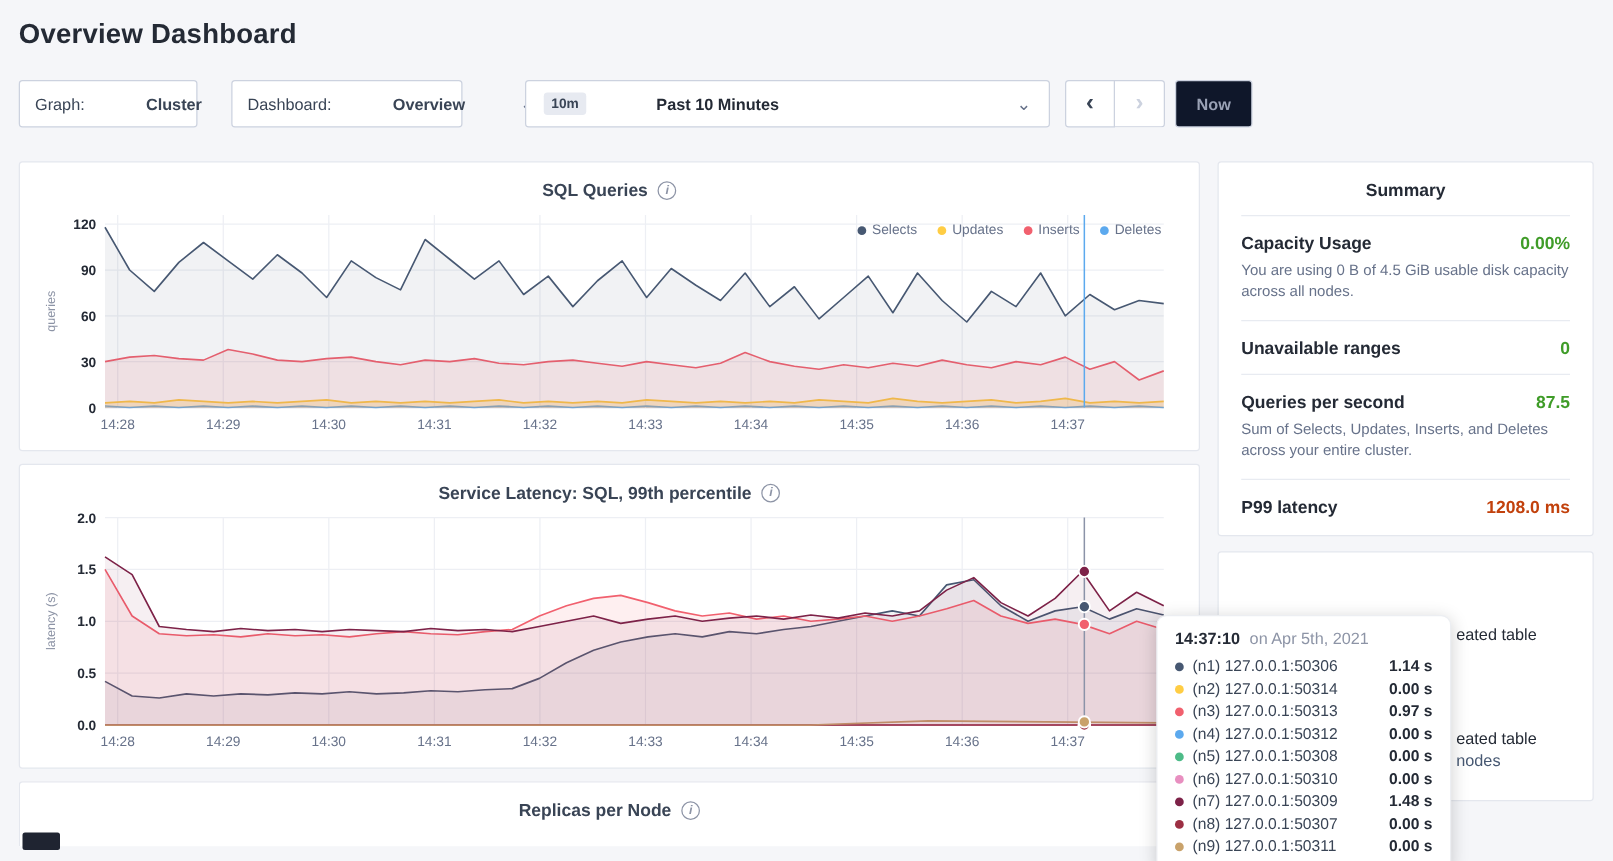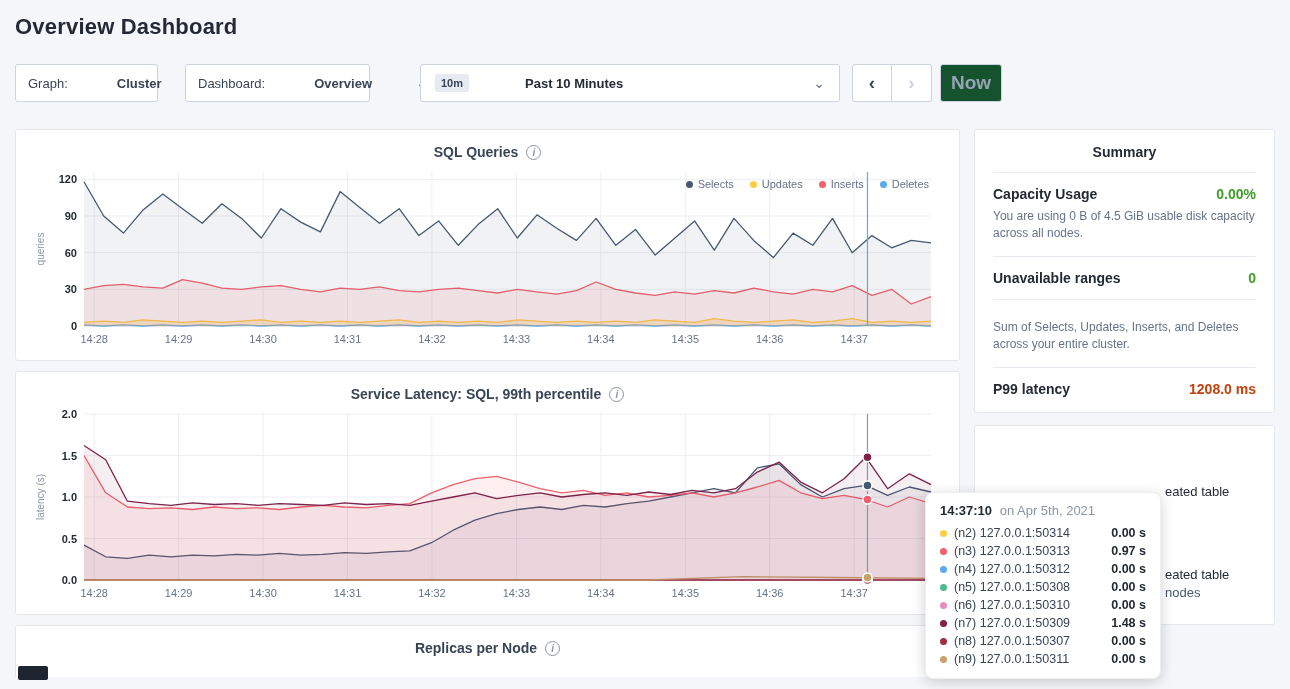--- a/index.html
+++ b/index.html
@@ -18,21 +18,21 @@
   .dd.graph { width:143px; }
   .dd.dash { width:185px; margin-left:27px; }
   .dd .caret { margin-left:auto; }
   .time-picker { display:flex; align-items:center; width:420px; margin-left:50px; padding:0 14px; cursor:pointer; }
   .badge { background:#e7eaf1; color:#394455; font-size:11px; font-weight:700; padding:3px 6px; border-radius:3px; margin-right:12px; }
   .time-text { font-size:13px; font-weight:700; color:#242a35; }
   .nav-group { display:flex; margin-left:12px; }
   .nav-btn { width:40px; font-size:19px; font-weight:700; color:#394455; cursor:pointer; display:flex; align-items:center; justify-content:center; }
   .nav-btn.prev { border-radius:3px 0 0 3px; }
   .nav-btn.next { border-radius:0 3px 3px 0; border-left:none; color:#ccd2df; cursor:default; }
-  .now-btn { width:62px; margin-left:8px; font-size:19px; font-weight:700; color:#9aa2b5; background:#14532d; cursor:default; }
+  .now-btn { width:62px; margin-left:8px; font-size:13px; font-weight:700; color:#9aa2b5; background:#0f172a; cursor:default; }
 
   
   .main { display:flex; gap:14px; margin-top:27px; }
   .charts-col { width:945px; display:flex; flex-direction:column; gap:10px; }
   .side-col { flex:1; display:flex; flex-direction:column; gap:12px; }
   .panel { background:#fff; border:1px solid #e4e7ee; border-radius:3px; }
 
   
   .chart-panel { position:relative; padding:14px 16px 8px; }
   .chart-title-row { display:flex; justify-content:center; align-items:center; gap:8px; margin-bottom:4px; }
@@ -271,20 +271,24 @@
         </div>
 
         <div class="sum-row">
           <div class="sum-main">
             <span class="sum-label">Unavailable ranges</span>
             <span class="sum-value" style="color:#3f9c28">0</span>
           </div>
         </div>
 
         <div class="sum-row">
+          <div class="sum-main">
+            <span class="sum-label">Queries per second</span>
+            <span class="sum-value" style="color:#3f9c28">87.5</span>
+          </div>
           <div class="sum-desc">Sum of Selects, Updates, Inserts, and Deletes across your entire cluster.</div>
         </div>
 
         <div class="sum-row">
           <div class="sum-main">
             <span class="sum-label">P99 latency</span>
             <span class="sum-value" style="color:#c2410c">1208.0 ms</span>
           </div>
         </div>
       </section>
@@ -298,20 +302,25 @@
     </div>
   </div>
 
   <div class="tooltip">
     <div class="tt-header">
       <span class="tt-time">14:37:10</span>
       <span class="tt-date">on Apr 5th, 2021</span>
     </div>
     <div>
 
+    <div class="tt-row">
+        <span class="tt-dot" style="background: rgb(71, 88, 114);"></span>
+        <span class="tt-label">(n1) 127.0.0.1:50306</span>
+        <span class="tt-value">1.14 s</span>
+      </div>
         <div class="tt-row">
         <span class="tt-dot" style="background: rgb(255, 205, 68);"></span>
         <span class="tt-label">(n2) 127.0.0.1:50314</span>
         <span class="tt-value">0.00 s</span>
       </div>
         <div class="tt-row">
         <span class="tt-dot" style="background: rgb(241, 96, 110);"></span>
         <span class="tt-label">(n3) 127.0.0.1:50313</span>
         <span class="tt-value">0.97 s</span>
       </div>

